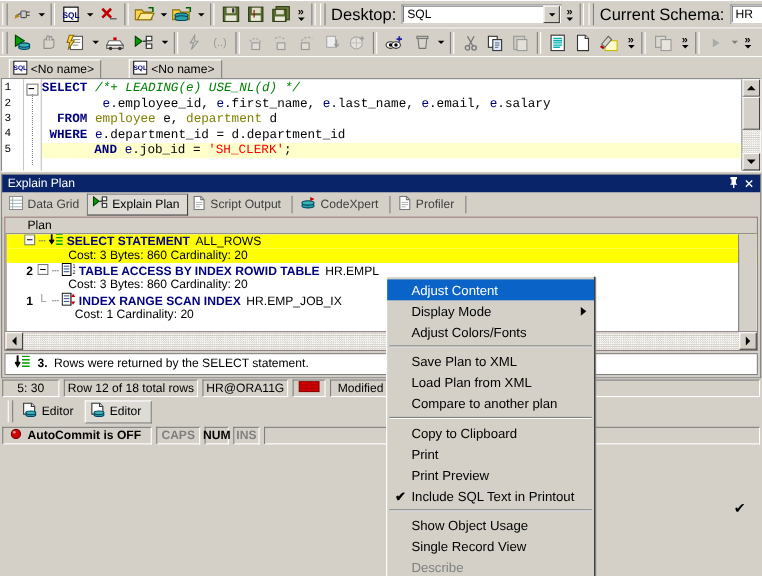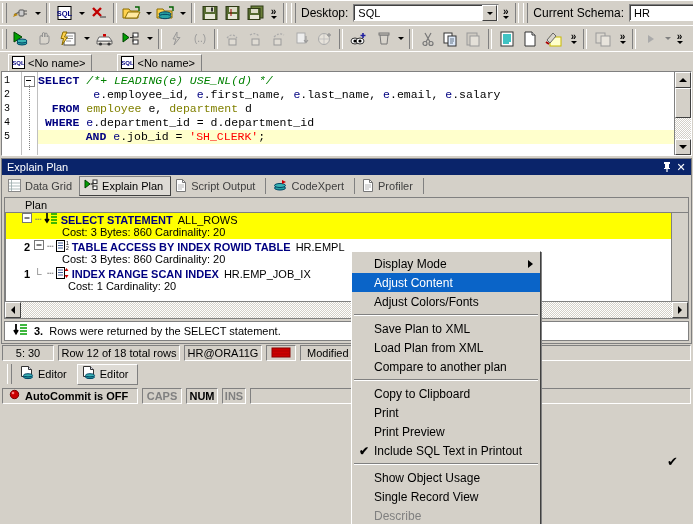--- a/index.html
+++ b/index.html
@@ -81,21 +81,21 @@
     flex-direction: column;
     align-items: center;
     justify-content: center;
     font-size: 9px;
     line-height: 7px;
     flex: 0 0 auto;
   }
   .chev b { font-weight: bold; font-size:10px; }
 
   .field-label {
-    font-size: 12px;
+    font-size: 15px;
     padding: 0 5px 0 3px;
     white-space: nowrap;
   }
   .combo {
     height: 18px;
     background: #ffffff;
     border: 1px solid #808080;
     border-right-color: #d4d0c8;
     border-bottom-color: #d4d0c8;
     box-shadow: inset -1px -1px 0 #ffffff, inset 1px 1px 0 #404040;
@@ -1013,35 +1013,35 @@
     <div class="stcell" style="width:136px;justify-content:flex-start;gap:5px;">
       <span>
         <svg width="11" height="11" viewBox="0 0 11 11">
             <circle cx="5.5" cy="5.5" r="4.2" fill="#cc0000" stroke="#700"></circle>
             <circle cx="4" cy="4" r="1.3" fill="#ff8080"></circle>
           </svg>
       </span>
       <span>AutoCommit is OFF</span>
     </div>
     <div class="stcell dim" style="width:40px">CAPS</div>
-    <div class="stcell" style="width:32px">NUM</div>
+    <div class="stcell" style="width:22px">NUM</div>
     <div class="stcell dim" style="width:24px">INS</div>
     <div class="stcell grow"></div>
   </div>
 
   <div style="position:absolute;left:667px;top:454px;font-size:13px;">✔</div>
 
   <div class="ctxmenu" id="ctxmenu">
+      <div class="mi sel">
+        <span>Adjust Content</span>
+      </div>
       <div class="mi">
         <span>Display Mode</span>
         <span class="sub-arrow"></span>
       </div>
-      <div class="mi sel">
-        <span>Adjust Content</span>
-      </div>
       <div class="mi">
         <span>Adjust Colors/Fonts</span>
       </div>
       <div class="msep"></div>
       <div class="mi">
         <span>Save Plan to XML</span>
       </div>
       <div class="mi">
         <span>Load Plan from XML</span>
       </div>

